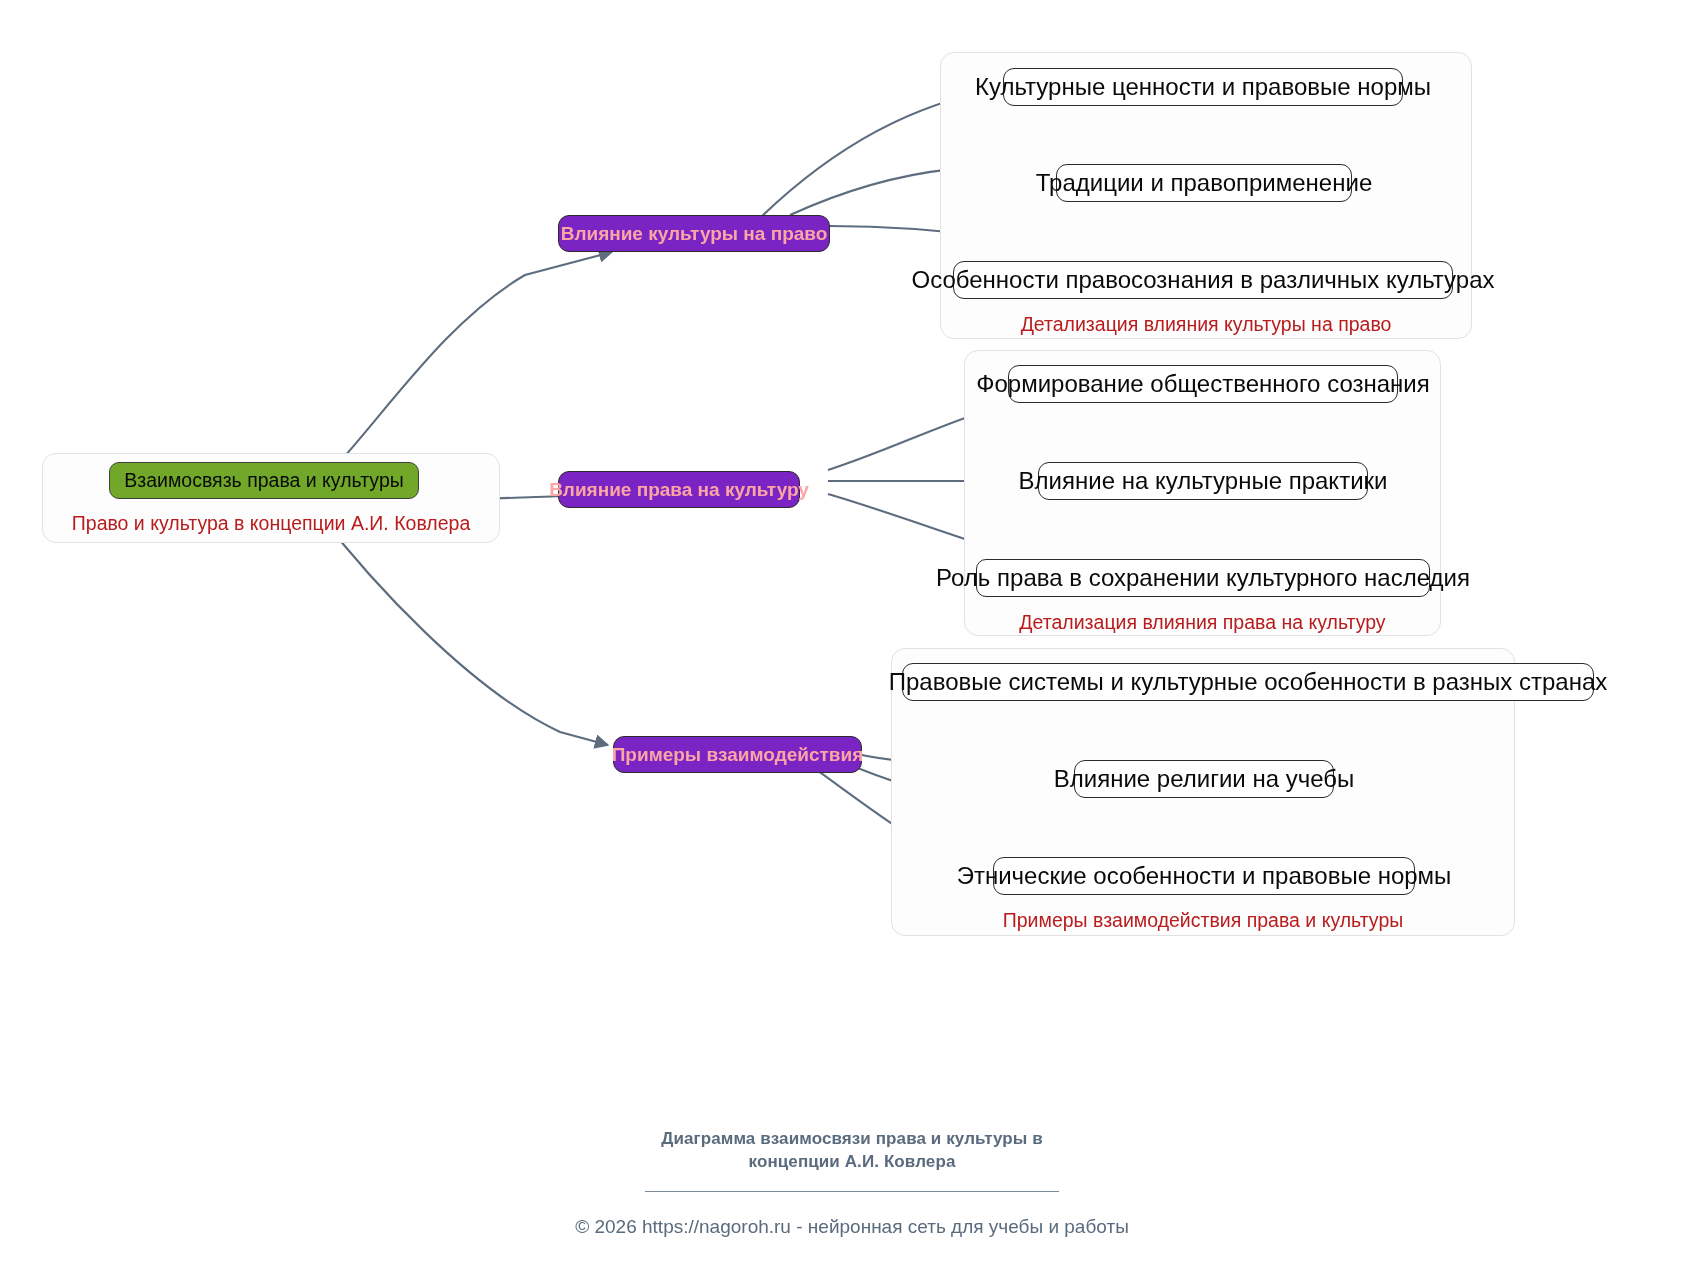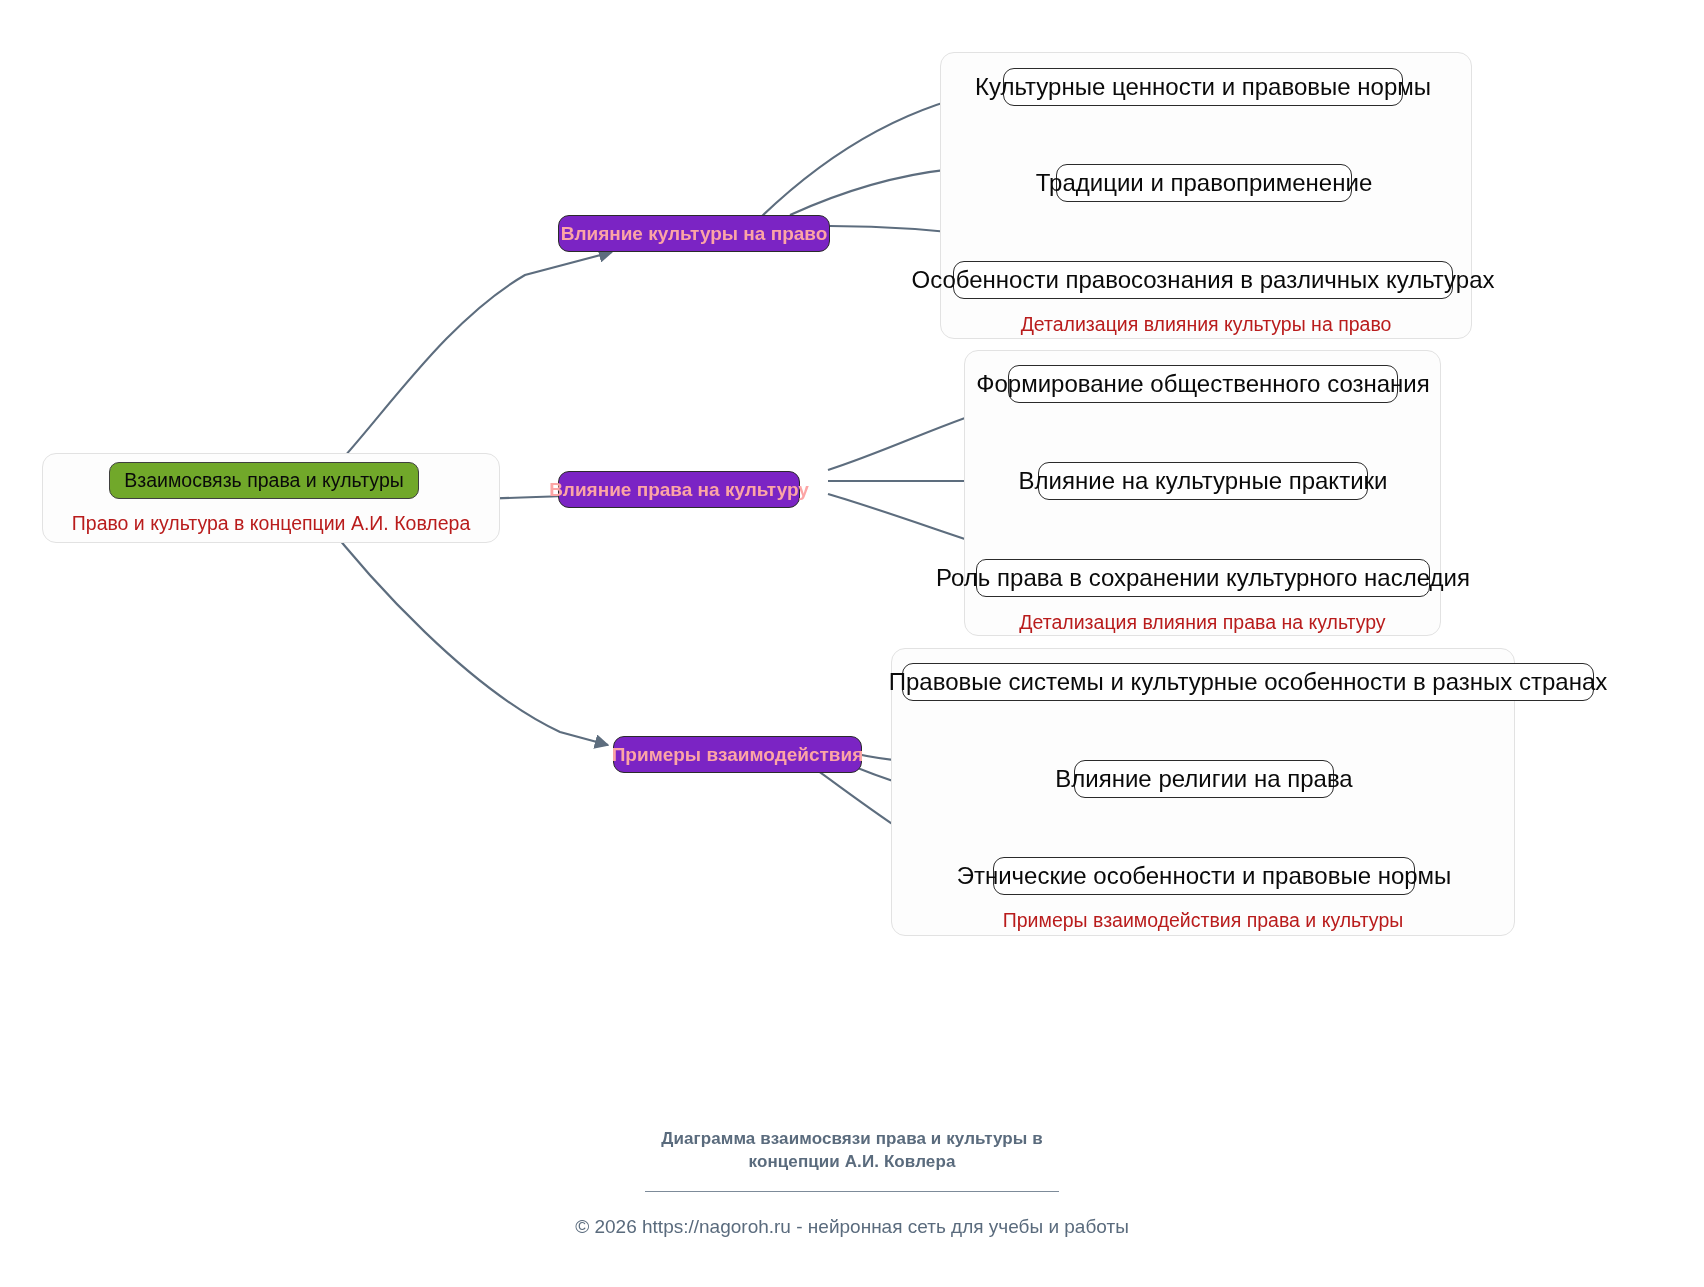--- a/index.html
+++ b/index.html
@@ -148,21 +148,21 @@
   <div class="cluster-label" style="left:940px; top:313px; width:532px;">Детализация влияния культуры на право</div>
 
   <div class="cluster" style="left:964px; top:350px; width:477px; height:286px;"></div>
   <div class="node node-leaf" style="left:1008px; top:365px; width:390px; height:38px;">Формирование общественного сознания</div>
   <div class="node node-leaf" style="left:1038px; top:462px; width:330px; height:38px;">Влияние на культурные практики</div>
   <div class="node node-leaf" style="left:976px; top:559px; width:454px; height:38px;border-radius:10px;">Роль права в сохранении культурного наследия</div>
   <div class="cluster-label" style="left:964px; top:611px; width:477px;">Детализация влияния права на культуру</div>
 
   <div class="cluster" style="left:891px; top:648px; width:624px; height:288px;"></div>
   <div class="node node-leaf" style="left:902px; top:663px; width:692px; height:38px;">Правовые системы и культурные особенности в разных странах</div>
-  <div class="node node-leaf" style="left:1074px; top:760px; width:260px; height:38px;">Влияние религии на права</div>
+  <div class="node node-leaf" style="left:1074px; top:760px; width:260px; height:38px;">Влияние религии на учебы</div>
   <div class="node node-leaf" style="left:993px; top:857px; width:422px; height:38px;text-align:center;">Этнические особенности и правовые нормы</div>
   <div class="cluster-label" style="left:891px; top:909px; width:624px;">Примеры взаимодействия права и культуры</div>
 
   <div class="footer" style="top:1128px;">
     <div class="footer-title">
       <div>Диаграмма взаимосвязи права и культуры в</div>
       <div>концепции А.И. Ковлера</div>
     </div>
     <div class="footer-rule"></div>
     <div class="footer-credit">© 2026 https://nagoroh.ru - нейронная сеть для учебы и работы</div>

